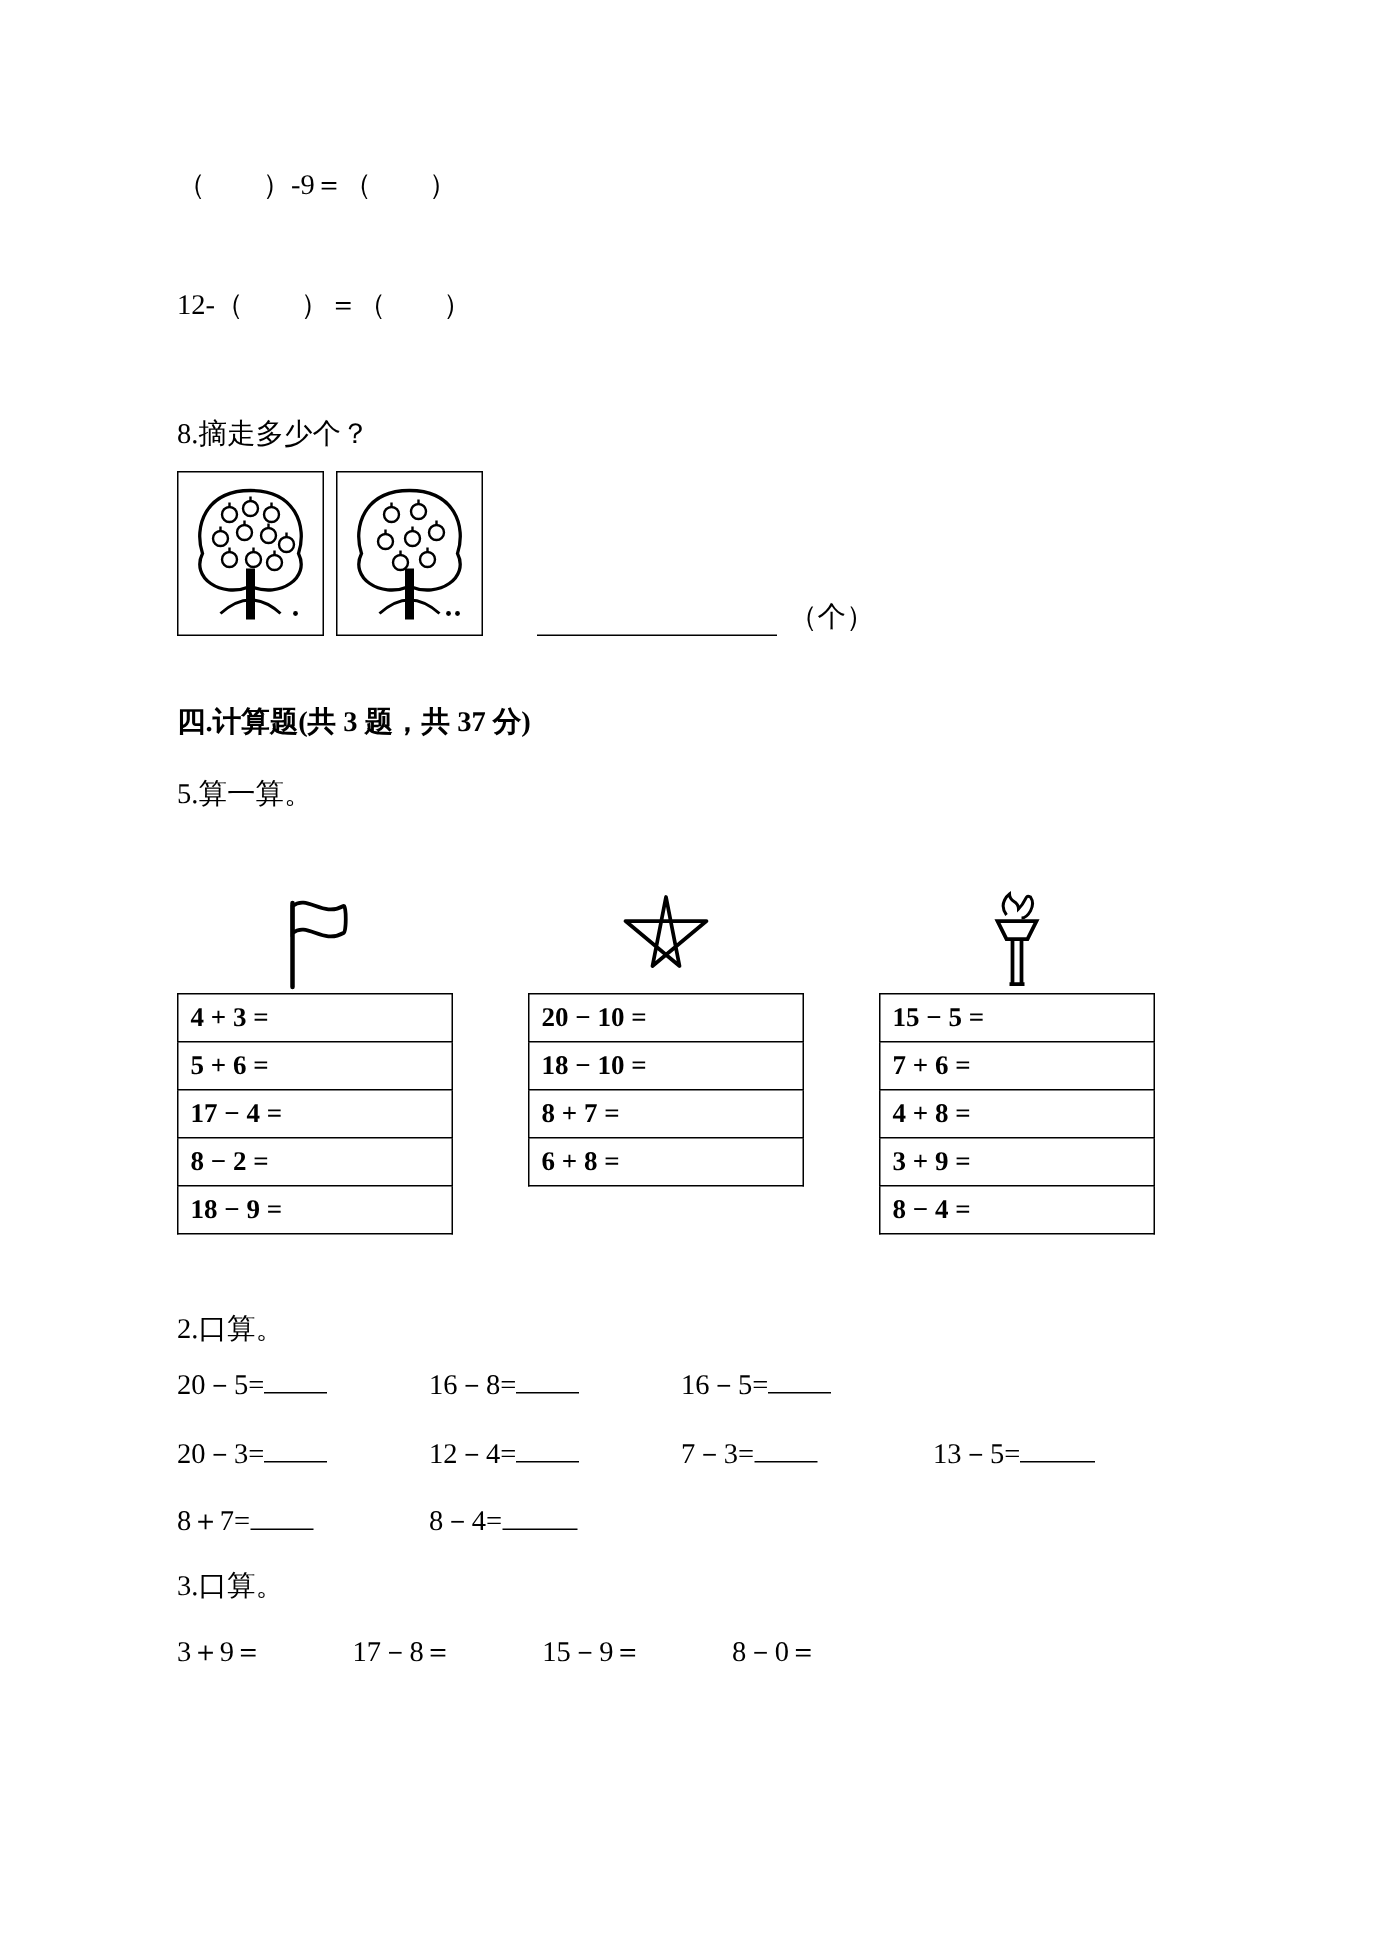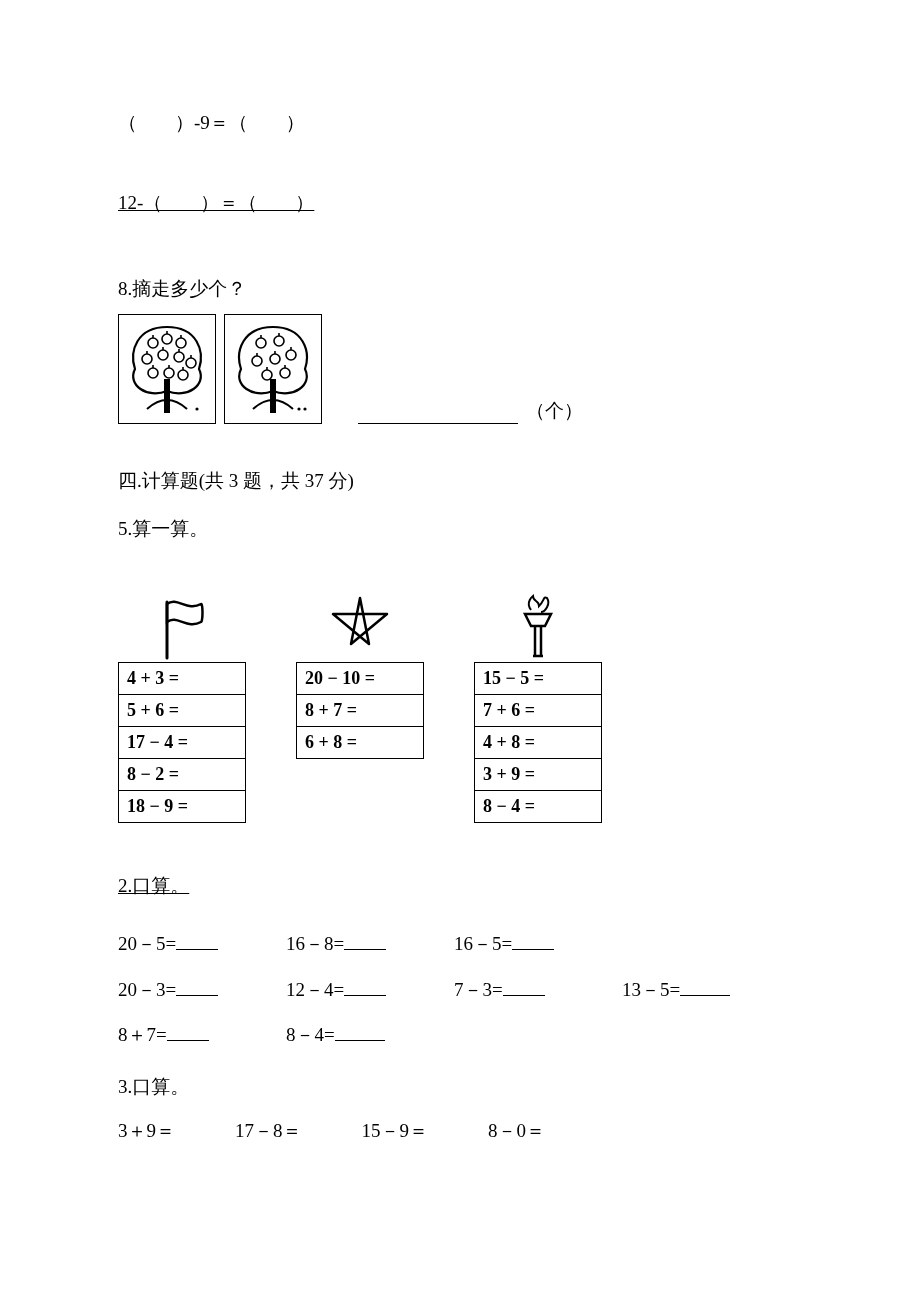--- a/index.html
+++ b/index.html
@@ -25,25 +25,25 @@
   }
   .tree-box svg { width: 84px; height: 96px; }
   .blank-long {
     display: inline-block;
     border-bottom: 1px solid #000;
     width: 160px;
     margin: 0 8px 0 28px;
     vertical-align: baseline;
   }
   .unit { display: inline-block; }
-  .section-heading { font-weight: normal; margin: 10px 0 22px 0; }
+  .section-heading { font-weight: bold; margin: 10px 0 22px 0; }
   .sub { margin: 0 0 40px 0; }
 
   .calc-row { display: flex; gap: 50px; margin-bottom: 50px; }
-  .calc-col { width: 128px; }
+  .calc-col { width: 184px; }
   .icon-wrap { height: 80px; display: flex; align-items: flex-end; justify-content: center; }
   .icon-wrap svg { width: 70px; height: 70px; }
   .calc-table { border-collapse: collapse; width: 100%; font-family: "Times New Roman", serif; font-size: 18px; font-weight: bold; }
   .calc-table td {
     border: 1.2px solid #000;
     padding: 5px 8px;
     text-align: left;
     height: 30px;
   }
 
@@ -62,21 +62,21 @@
   }
   .ul-wide { width: 50px; }
   .mental3-row { display: flex; gap: 60px; margin-top: 8px; align-items: center; }
 </style>
 </head>
 <body>
 
 <div class="line">
   <span>（　　）-9＝（　　）</span>
 </div>
-<div class="line" style="margin-bottom:60px;text-decoration:underline;">
+<div class="line" style="margin-bottom:60px;">
   <span>12-（　　）＝（　　）</span>
 </div>
 
 <div class="q-num">
   <span>8.摘走多少个？</span>
 </div>
 
 <div class="trees-row">
   <div class="tree-box">
     <svg viewBox="0 0 84 96">
@@ -179,20 +179,23 @@
       <svg viewBox="0 0 70 70">
         <path d="M35 6 L44 52 L8 22 L62 22 L26 52 Z" stroke="#000" stroke-width="2.5" fill="none" stroke-linejoin="round"></path>
       </svg>
     </div>
     <table class="calc-table">
       <tbody>
       <tr>
             <td>20 − 10 =</td>
           </tr>
       <tr>
+            <td>18 − 10 =</td>
+          </tr>
+      <tr>
             <td>8 + 7 =</td>
           </tr>
       <tr>
             <td>6 + 8 =</td>
           </tr>
     </tbody>
       </table>
   </div>
 
   <div class="calc-col">
@@ -219,42 +222,42 @@
             <td>3 + 9 =</td>
           </tr>
       <tr>
             <td>8 − 4 =</td>
           </tr>
     </tbody>
       </table>
   </div>
 </div>
 
-<div class="sub" style="margin-bottom:22px;text-decoration:underline;">
+<div class="sub" style="margin-bottom:2px;">
   <span>2.口算。</span>
 </div>
 <div class="mental-block">
   <div class="mental-row">
     <span class="mental-item"><span>20－5=</span><span class="ul"></span></span>
     <span class="mental-item"><span>16－8=</span><span class="ul"></span></span>
     <span class="mental-item"><span>16－5=</span><span class="ul"></span></span>
   </div>
   <div class="mental-row">
     <span class="mental-item"><span>20－3=</span><span class="ul"></span></span>
     <span class="mental-item"><span>12－4=</span><span class="ul"></span></span>
     <span class="mental-item"><span>7－3=</span><span class="ul"></span></span>
     <span class="mental-item"><span>13－5=</span><span class="ul ul-wide"></span></span>
   </div>
   <div class="mental-row">
     <span class="mental-item"><span>8＋7=</span><span class="ul"></span></span>
     <span class="mental-item"><span>8－4=</span><span class="ul ul-wide"></span></span>
   </div>
 </div>
 
-<div style="margin-top:16px;">
+<div style="margin-top:6px;">
   <span>3.口算。</span>
 </div>
 <div class="mental3-row" style="margin-top:18px;">
   <span>3＋9＝</span>
   <span>17－8＝</span>
   <span>15－9＝</span>
   <span>8－0＝</span>
 </div>
 
 </body></html>

